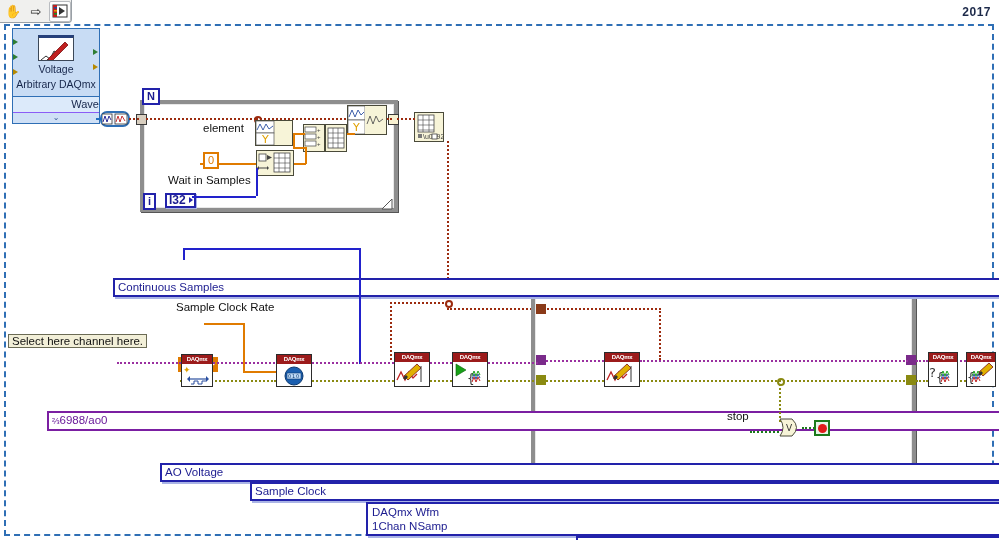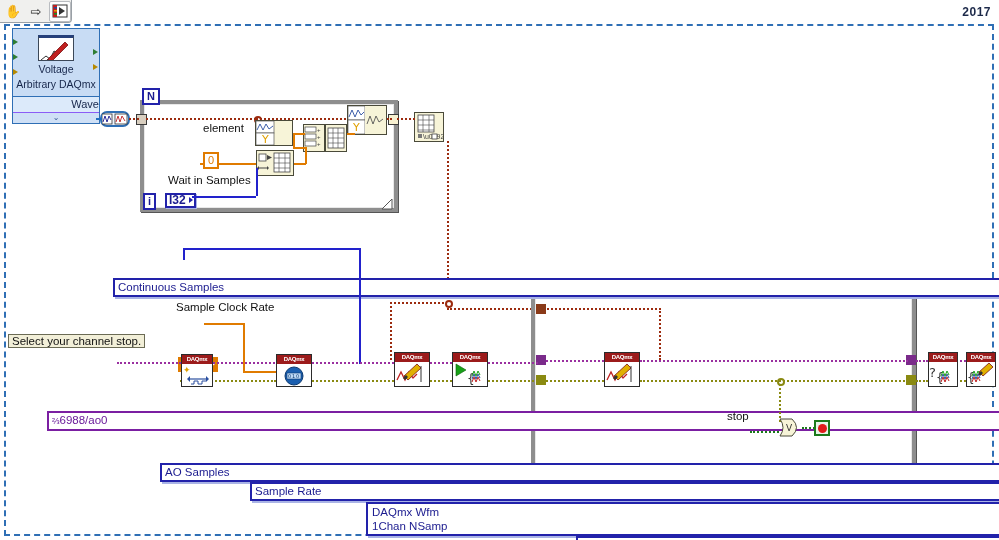--- a/index.html
+++ b/index.html
@@ -330,21 +330,21 @@
 <div class="wire w-v abs" style="left:183px;top:248px;height:12px;border-color:#2222cc;"></div>
 <div class="wire w-h abs" style="left:183px;top:248px;width:176px;border-color:#2222cc;"></div>
 <div class="wire w-v abs" style="left:359px;top:248px;height:116px;border-color:#2222cc;"></div>
 
 <div class="plainlabel abs" style="left:176px;top:301px;text-align:right;">Sample Clock Rate</div>
 <div class="term term-dbl abs" style="left:178px;top:317px;">DBL</div>
 <div class="wire w-h abs" style="left:204px;top:323px;width:39px;border-color:#e07b00;"></div>
 <div class="wire w-v abs" style="left:243px;top:323px;height:48px;border-color:#e07b00;"></div>
 <div class="wire w-h abs" style="left:243px;top:371px;width:33px;border-color:#e07b00;"></div>
 
-<div class="freelabel abs" style="left:8px;top:334px;">Select your channel stop.</div>
+<div class="freelabel abs" style="left:8px;top:334px;">Select here channel here.</div>
 <div class="iocontrol abs" style="left:47px;top:356px;">
   <span style="font-size:9px;">⅔</span><span>6988/ao0</span>
   
 </div>
 
 
 <div class="wire w-dot-h abs" style="left:117px;top:362px;width:64px;border-color:#9a2fa0;"></div>
 <div class="wire w-dot-h abs" style="left:210px;top:362px;width:65px;border-color:#9a2fa0;"></div>
 <div class="wire w-dot-h abs" style="left:312px;top:362px;width:82px;border-color:#9a2fa0;"></div>
 <div class="wire w-dot-h abs" style="left:430px;top:362px;width:22px;border-color:#9a2fa0;"></div>
@@ -376,42 +376,42 @@
     <svg width="30" height="22" viewBox="0 0 30 22">
       <text x="1" y="9" font-size="9" fill="#e0a000">✦</text>
       <line x1="8" y1="15" x2="24" y2="15" stroke="#2a4fa0" stroke-width="1.2"></line>
       <polygon points="8,12 5,15 8,18" fill="#2a4fa0"></polygon>
       <polygon points="24,12 27,15 24,18" fill="#2a4fa0"></polygon>
       <polyline points="9,20 12,20 12,17 16,17 16,20 20,20 20,17 24,17" fill="none" stroke="#2a4fa0" stroke-width="1"></polyline>
     </svg>
   </div>
 </div>
 <div class="ring abs" style="left:160px;top:388px;">
-  <span>AO Samples</span>
+  <span>AO Voltage</span>
   
 </div>
 
 
 <div class="daq" style="left:276px;top:354px;width:36px;height:33px;">
   <div class="hdr">DAQmx</div>
   <div class="body" style="display:flex;align-items:center;justify-content:center;">
     <svg width="22" height="21" viewBox="0 0 22 21">
       <circle cx="11" cy="11" r="9" fill="#1b5fb0"></circle>
       <circle cx="11" cy="11" r="9" fill="none" stroke="#0d3a70" stroke-width="1"></circle>
       <rect x="4" y="8" width="14" height="6" fill="#bcd8f5" stroke="#0d3a70" stroke-width="0.6"></rect>
       <g fill="#0d3a70" font-size="5" font-family="DejaVu Sans">
         <text x="5" y="13">0</text>
           <text x="9" y="13">1</text>
           <text x="13" y="13">0</text>
       </g>
     </svg>
   </div>
 </div>
 <div class="ring abs" style="left:250px;top:388px;">
-  <span>Sample Rate</span>
+  <span>Sample Clock</span>
   
 </div>
 
 
 <div class="daq" style="left:394px;top:352px;width:36px;height:35px;">
   <div class="hdr">DAQmx</div>
   <div class="body">
     <svg width="34" height="24" viewBox="0 0 34 24">
       <polyline points="2,18 6,10 10,18 14,10 18,16 22,12" fill="none" stroke="#c02020" stroke-width="1.3"></polyline>
       <polygon points="9,14 22,2 26,6 13,18" fill="#e0b000" stroke="#7a1010" stroke-width="0.8"></polygon>

